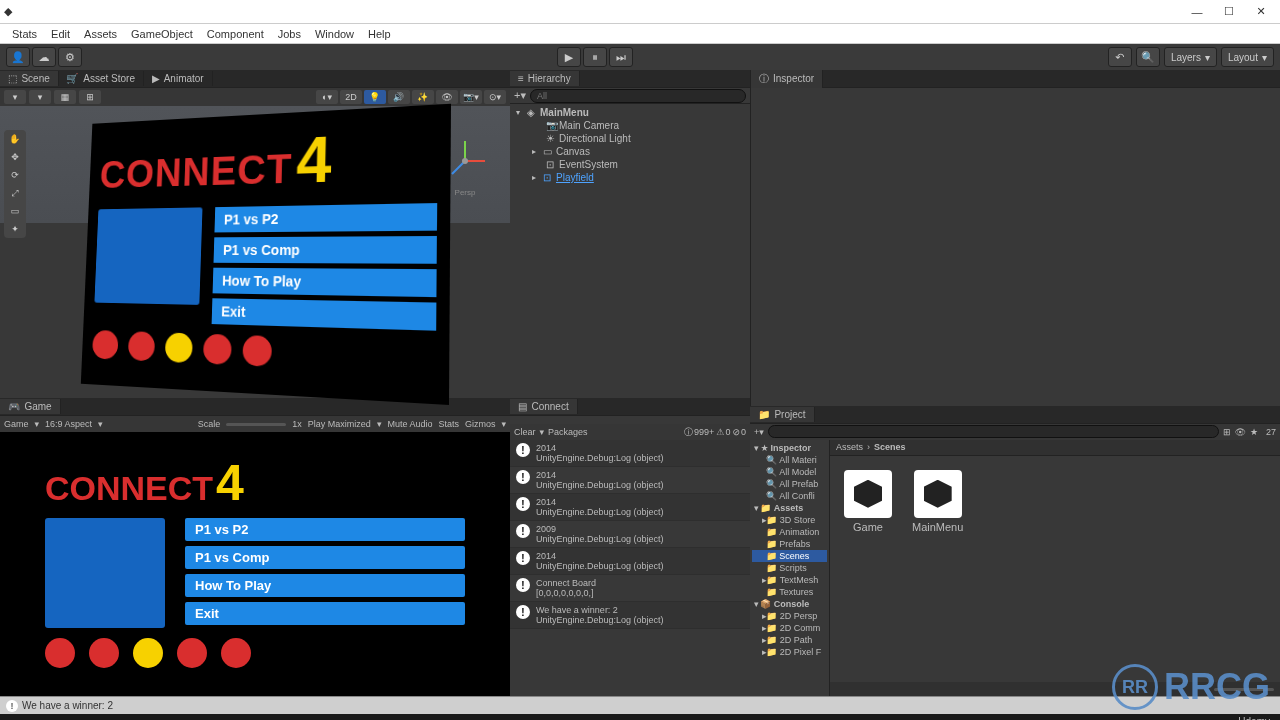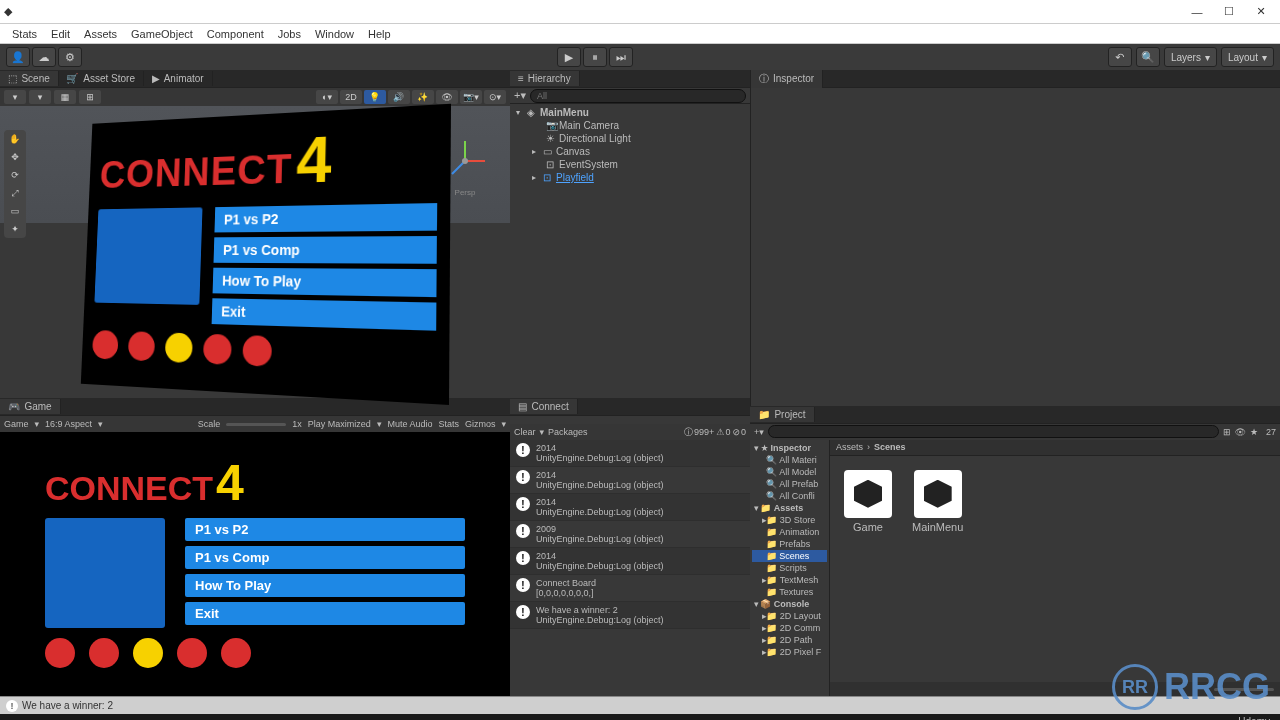--- a/index.html
+++ b/index.html
@@ -429,21 +429,21 @@
           <div class="project-tree-item" style="padding-left:14px">🔍<span>All Confli</span></div>
           <div class="project-tree-item"><span>▾</span>📁<b>Assets</b></div>
           <div class="project-tree-item" style="padding-left:10px">▸📁<span>3D Store</span></div>
           <div class="project-tree-item" style="padding-left:14px">📁<span>Animation</span></div>
           <div class="project-tree-item" style="padding-left:14px">📁<span>Prefabs</span></div>
           <div class="project-tree-item selected" style="padding-left:14px">📁<span>Scenes</span></div>
           <div class="project-tree-item" style="padding-left:14px">📁<span>Scripts</span></div>
           <div class="project-tree-item" style="padding-left:10px">▸📁<span>TextMesh</span></div>
           <div class="project-tree-item" style="padding-left:14px">📁<span>Textures</span></div>
           <div class="project-tree-item"><span>▾</span>📦<b>Console</b></div>
-          <div class="project-tree-item" style="padding-left:10px">▸📁<span>2D Layout</span></div>
+          <div class="project-tree-item" style="padding-left:10px">▸📁<span>2D Persp</span></div>
           <div class="project-tree-item" style="padding-left:10px">▸📁<span>2D Comm</span></div>
           <div class="project-tree-item" style="padding-left:10px">▸📁<span>2D Path</span></div>
           <div class="project-tree-item" style="padding-left:10px">▸📁<span>2D Pixel F</span></div>
         </div>
         <div class="project-content">
           <div class="project-breadcrumb">
             <span>Assets</span> › <b>Scenes</b>
           </div>
           <div class="project-items">
             <div class="project-item">

